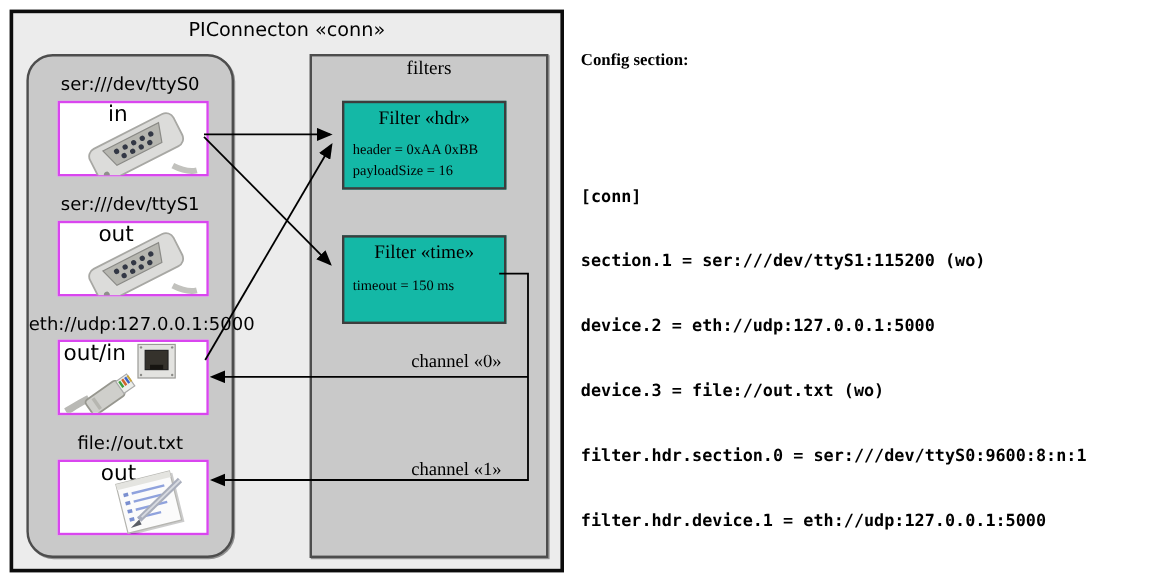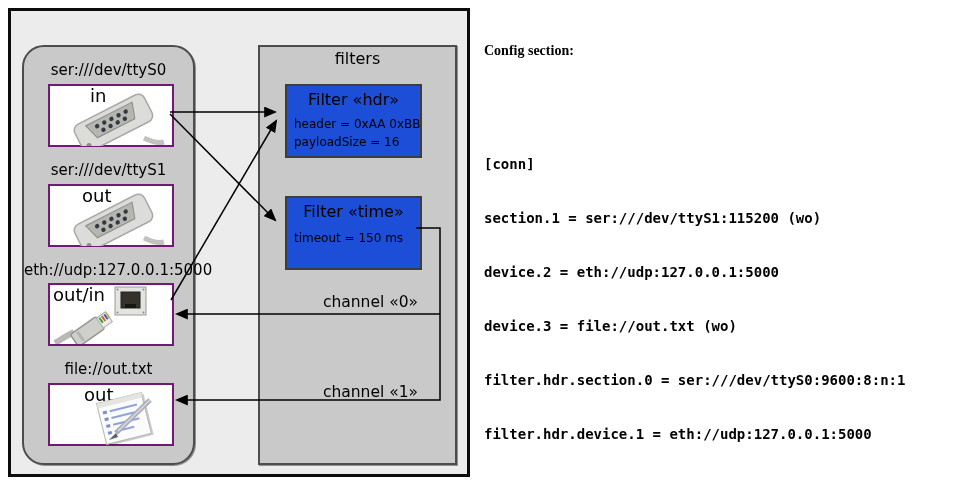--- a/index.html
+++ b/index.html
@@ -9,34 +9,34 @@
   
   .diagram{position:absolute;left:8px;top:8px;width:462px;height:469px;
            box-sizing:border-box;background:#ececec;border:3px solid #0c0c0c;}
   .diagram-title{position:absolute;left:0;top:4px;width:100%;text-align:center;
                  font-size:16px;}
 
   
   .panel{position:absolute;box-sizing:border-box;background:#c9c9c9;
          border:2px solid #4d4d4d;box-shadow:1px 1px 0 #909090;}
   .devices-panel{left:11px;top:34px;width:173px;height:420px;border-radius:22px;}
-  .filters-panel{left:247px;top:34px;width:199px;height:420px;}
+  .filters-panel{left:247px;top:34px;width:199px;height:420px;font-family:Liberation Serif, serif;}
   .filters-title{position:absolute;left:0;top:2px;width:100%;text-align:center;font-size:16px;}
 
   
   .device-label{position:absolute;left:0;width:100%;text-align:center;
                 font-size:15px;white-space:nowrap;}
   .device-box{position:absolute;left:24px;width:126px;height:63px;box-sizing:border-box;
-              background:#fff;border:2px solid #701a75;}
+              background:#fff;border:2px solid #d946ef;}
   .port-label{position:absolute;top:0;font-size:18px;line-height:20px;}
   .dev-icon{position:absolute;}
 
   
   .filter-box{position:absolute;left:25px;width:137px;height:74px;box-sizing:border-box;
-              background:#1d4ed8;border:2px solid #3d3d3d;}
+              background:#14b8a6;border:2px solid #3d3d3d;}
   .filter-title{position:absolute;left:0;top:4px;width:100%;text-align:center;font-size:16px;}
   .filter-attrs{position:absolute;left:7px;font-size:12px;line-height:18px;white-space:nowrap;}
 
   
   .channel-label{position:absolute;right:37px;font-size:15.5px;white-space:nowrap;}
 
   
   .overlay{position:absolute;left:0;top:0;width:964px;height:484px;pointer-events:none;z-index:10;}
 
   
@@ -45,20 +45,21 @@
           font-weight:bold;font-size:14px;line-height:18px;white-space:pre;}
   .config-heading{margin:0 0 23px 0;font-family:Liberation Serif, serif;}
   .config-line{height:18px;}
 </style>
 </head>
 <body>
 
 <div class="canvas">
 
   <div class="diagram">
+    <div class="diagram-title">PIConnecton «conn»</div>
 
     <div class="panel devices-panel">
 
       <div class="device-label" style="top:14px;">ser:///dev/ttyS0</div>
       <div class="device-box" style="top:37px;">
         <span class="port-label" style="left:40px;">in</span>
         <svg class="dev-icon" style="left:8px;top:6px;" width="110" height="54" viewBox="0 0 110 54">
           <g transform="rotate(-27 55 30)">
             <rect x="16" y="16" width="78" height="30" rx="7" fill="#dcdcda" stroke="#a8a8a4" stroke-width="1.5"></rect>
             <path d="M29,21 L81,21 L76,37 L34,37 Z" fill="#b6b6b0" stroke="#8a8a86"></path>

